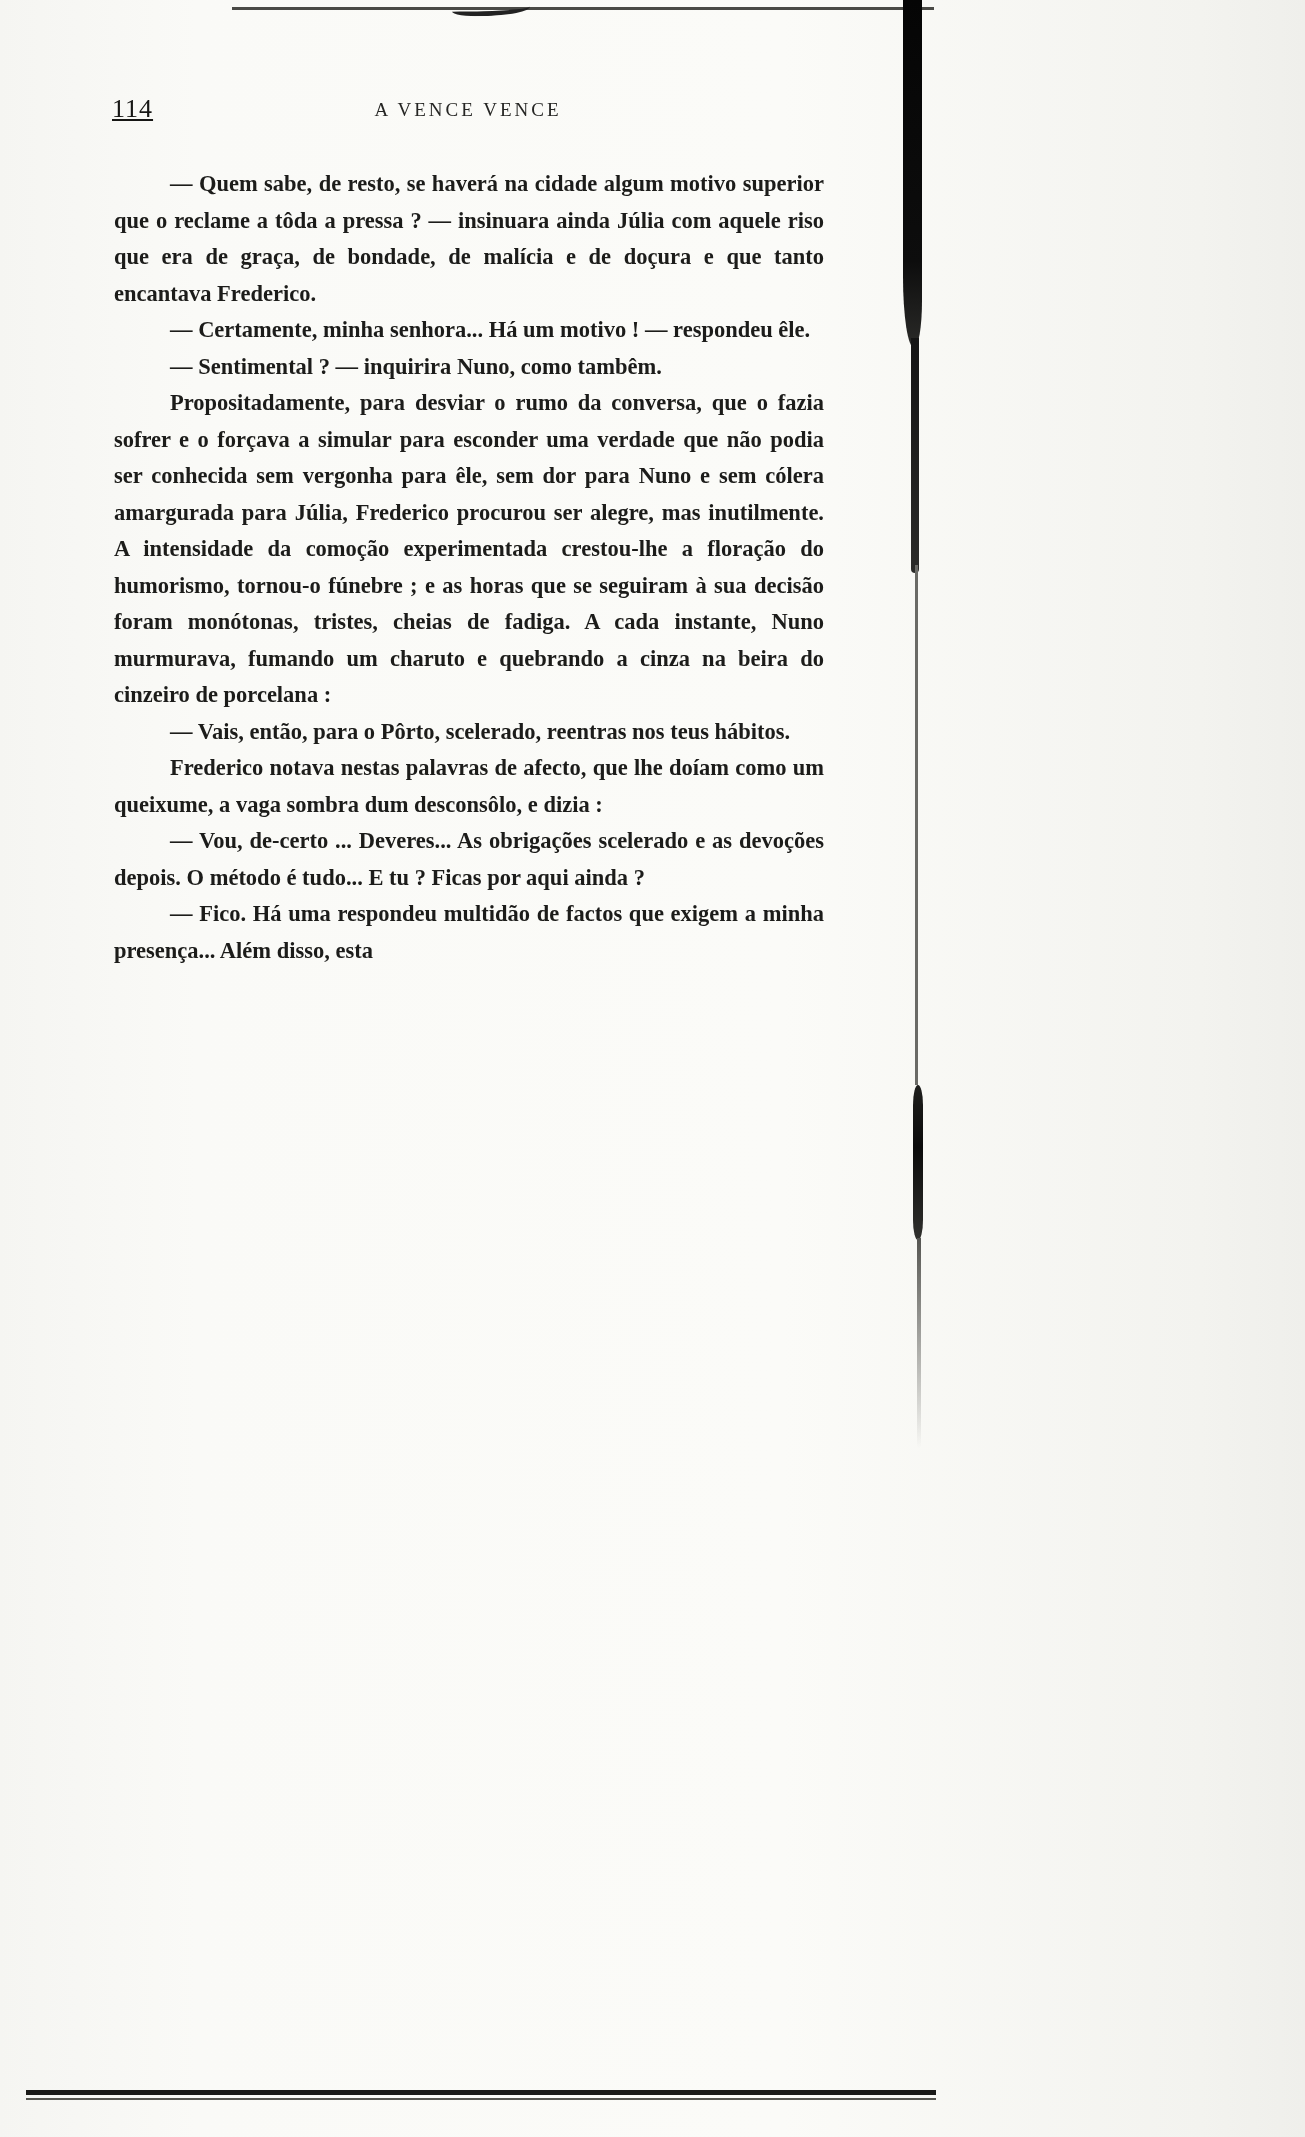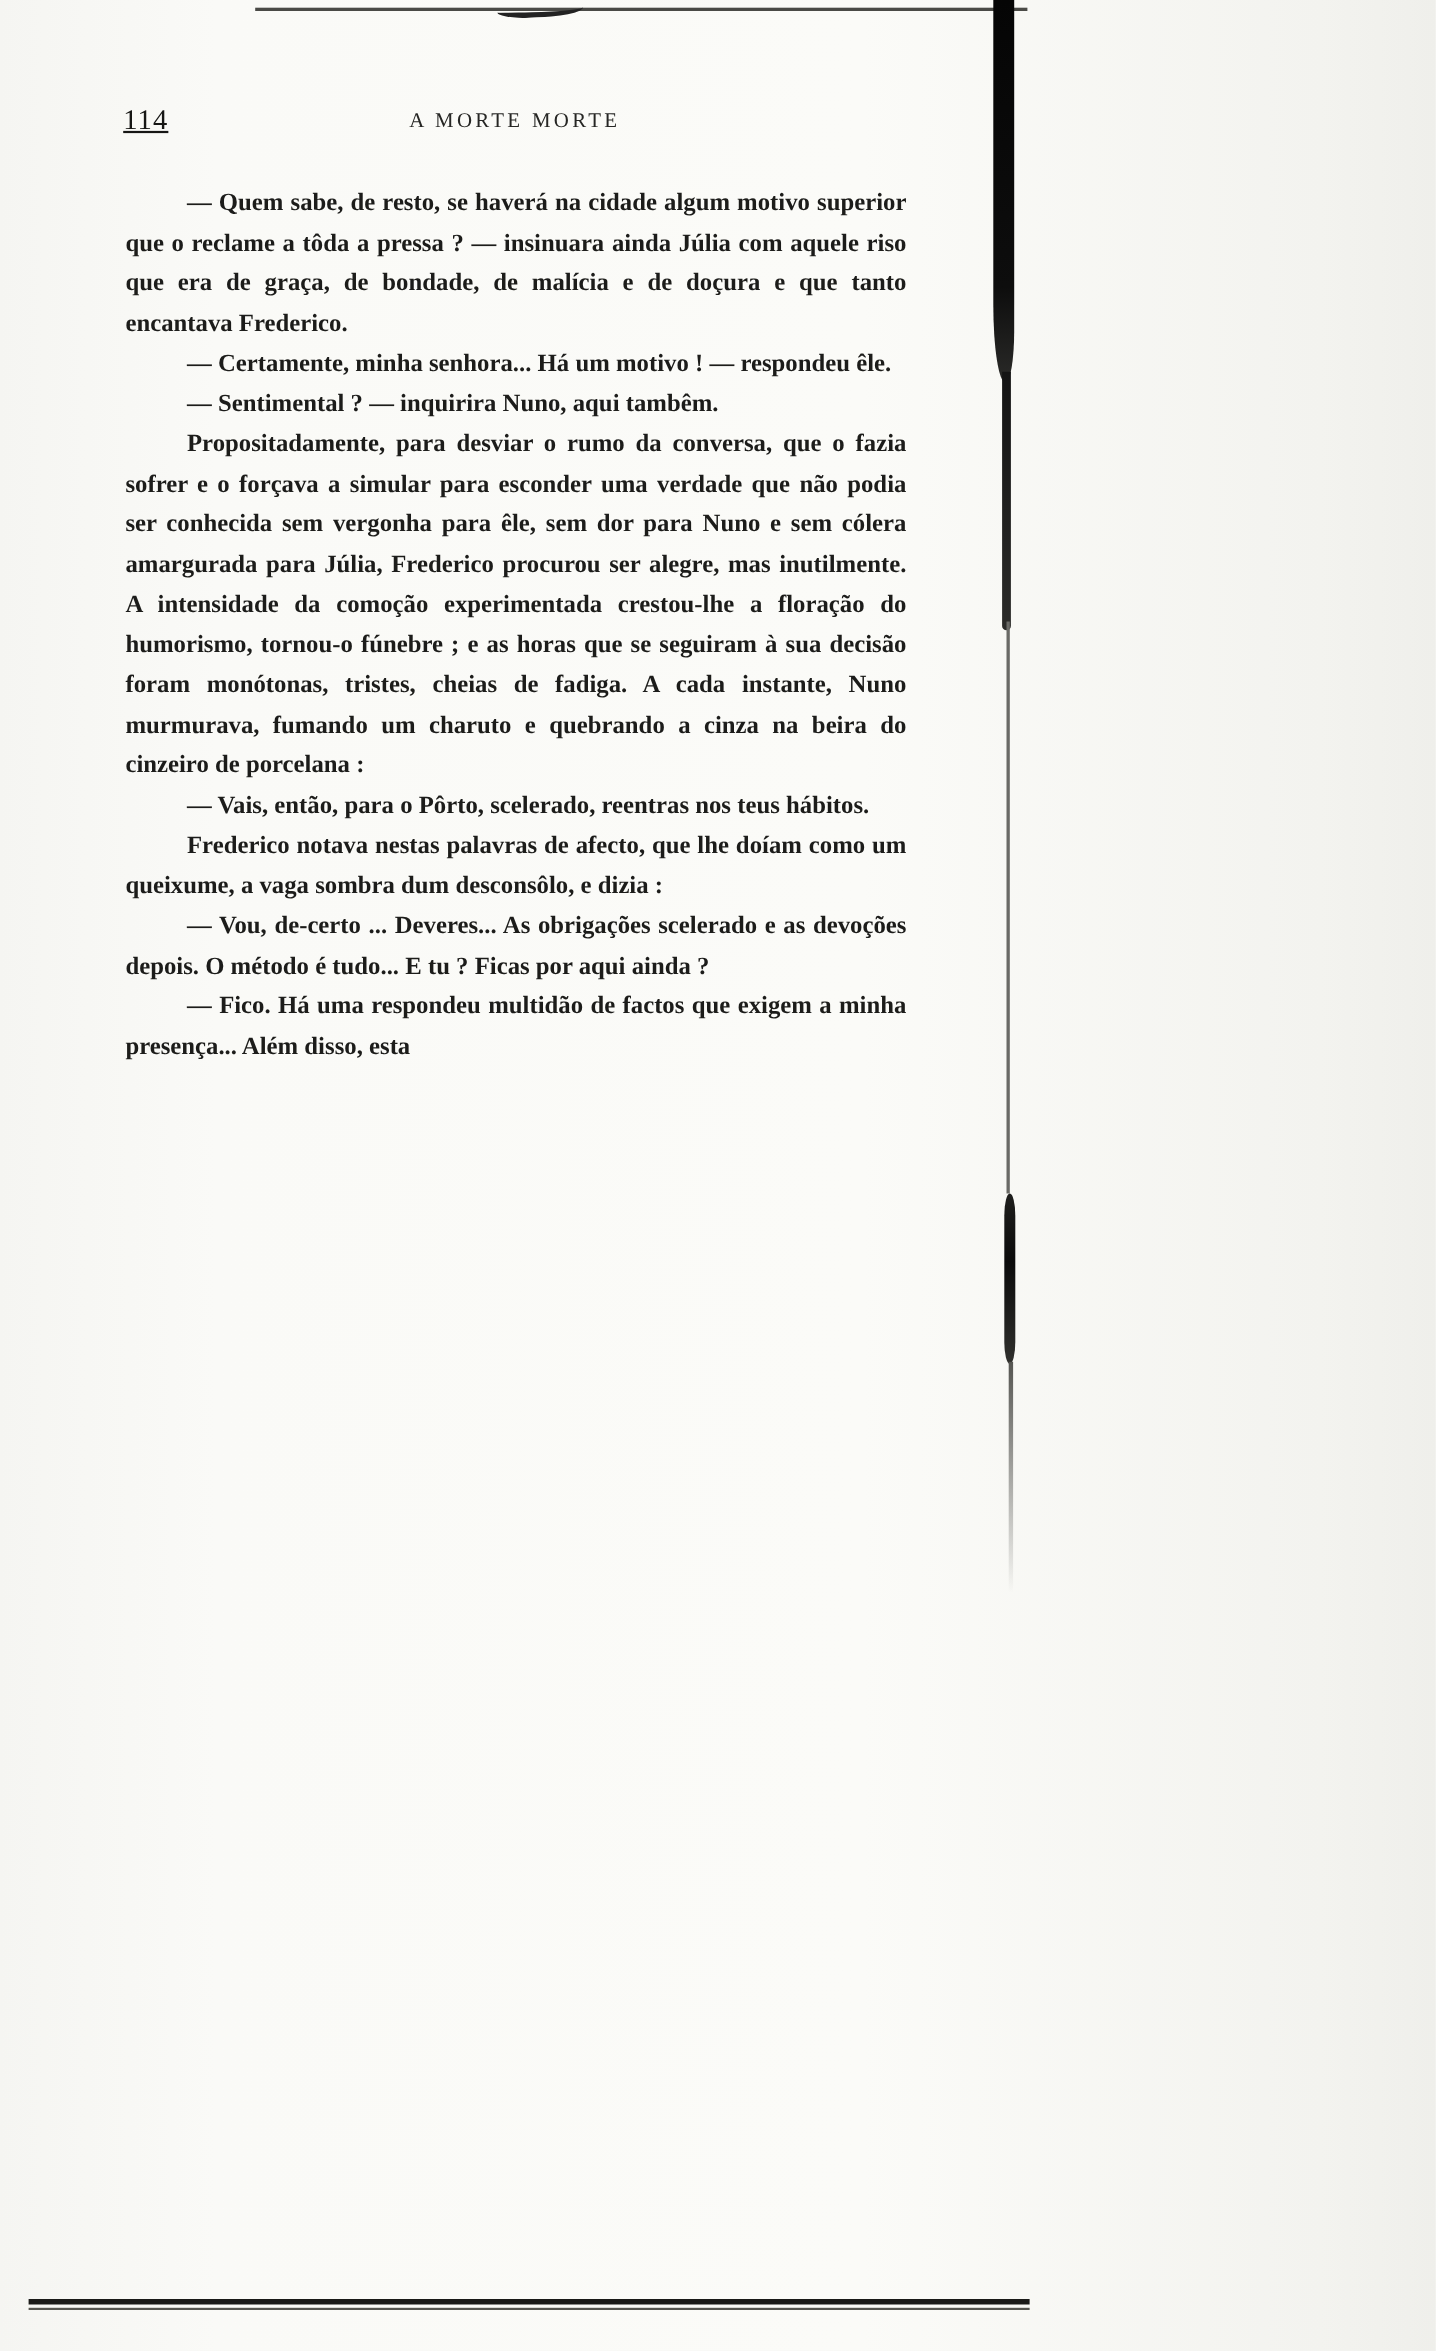--- a/index.html
+++ b/index.html
@@ -154,27 +154,27 @@
   <div class="binding binding-mid"></div>
   <div class="binding binding-thin"></div>
   <div class="binding binding-low"></div>
   <div class="binding binding-fade"></div>
 
   <div class="bottom-rule"></div>
   <div class="bottom-rule-echo"></div>
 
   <header class="header-row">
     <span class="page-number">114</span>
-    <span class="running-title">A MORTE MORTE</span>
+    <span class="running-title">A VENCE VENCE</span>
   </header>
 
   <main class="text-block">
       <p>— Quem sabe, de resto, se haverá na cidade algum motivo superior que o reclame a tôda a pressa ? — insinuara ainda Júlia com aquele riso que era de graça, de bondade, de malícia e de doçura e que tanto encantava Frederico.</p>
       <p>— Certamente, minha senhora... Há um motivo ! — respondeu êle.</p>
-      <p>— Sentimental ? — inquirira Nuno, aqui tambêm.</p>
+      <p>— Sentimental ? — inquirira Nuno, como tambêm.</p>
       <p>Propositadamente, para desviar o rumo da conversa, que o fazia sofrer e o forçava a simular para esconder uma verdade que não podia ser conhecida sem vergonha para êle, sem dor para Nuno e sem cólera amargurada para Júlia, Frederico procurou ser alegre, mas inutilmente. A intensidade da comoção experimentada crestou-lhe a floração do humorismo, tornou-o fúnebre ; e as horas que se seguiram à sua decisão foram monótonas, tristes, cheias de fadiga. A cada instante, Nuno murmurava, fumando um charuto e quebrando a cinza na beira do cinzeiro de porcelana :</p>
       <p>— Vais, então, para o Pôrto, scelerado, reentras nos teus hábitos.</p>
       <p>Frederico notava nestas palavras de afecto, que lhe doíam como um queixume, a vaga sombra dum desconsôlo, e dizia :</p>
       <p>— Vou, de-certo ... Deveres... As obrigações scelerado e as devoções depois. O método é tudo... E tu ? Ficas por aqui ainda ?</p>
       <p>— Fico. Há uma respondeu multidão de factos que exigem a minha presença... Além disso, esta</p>
     </main>
 
 </div>
 
 </body></html>

